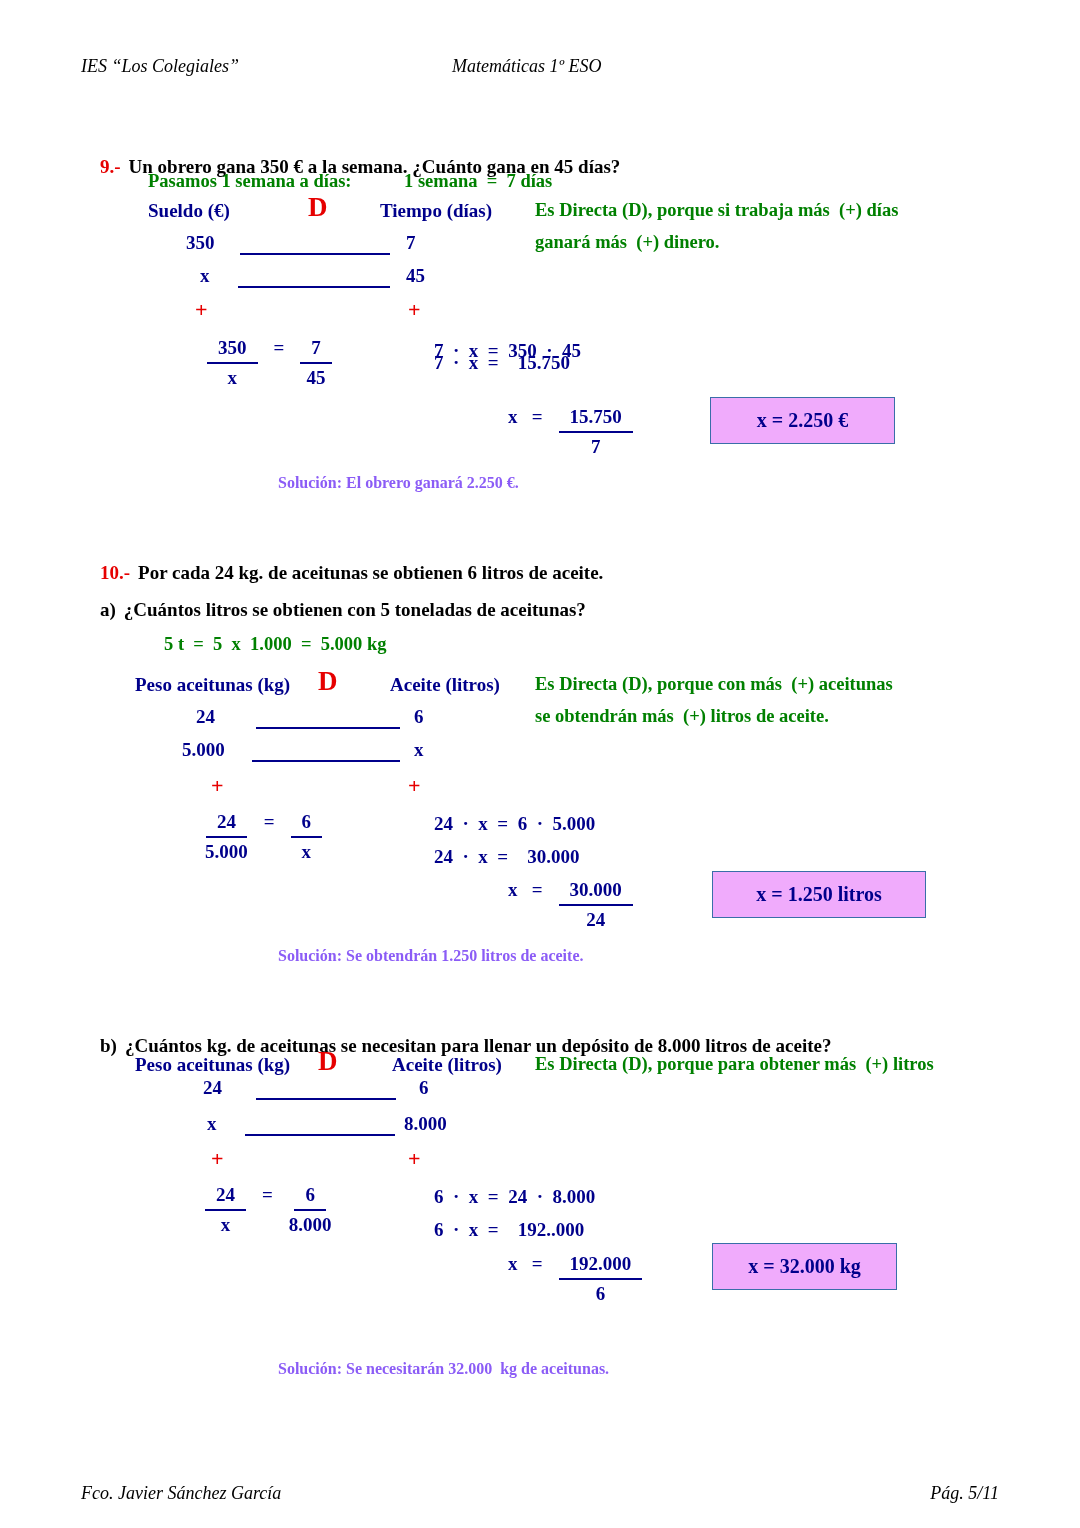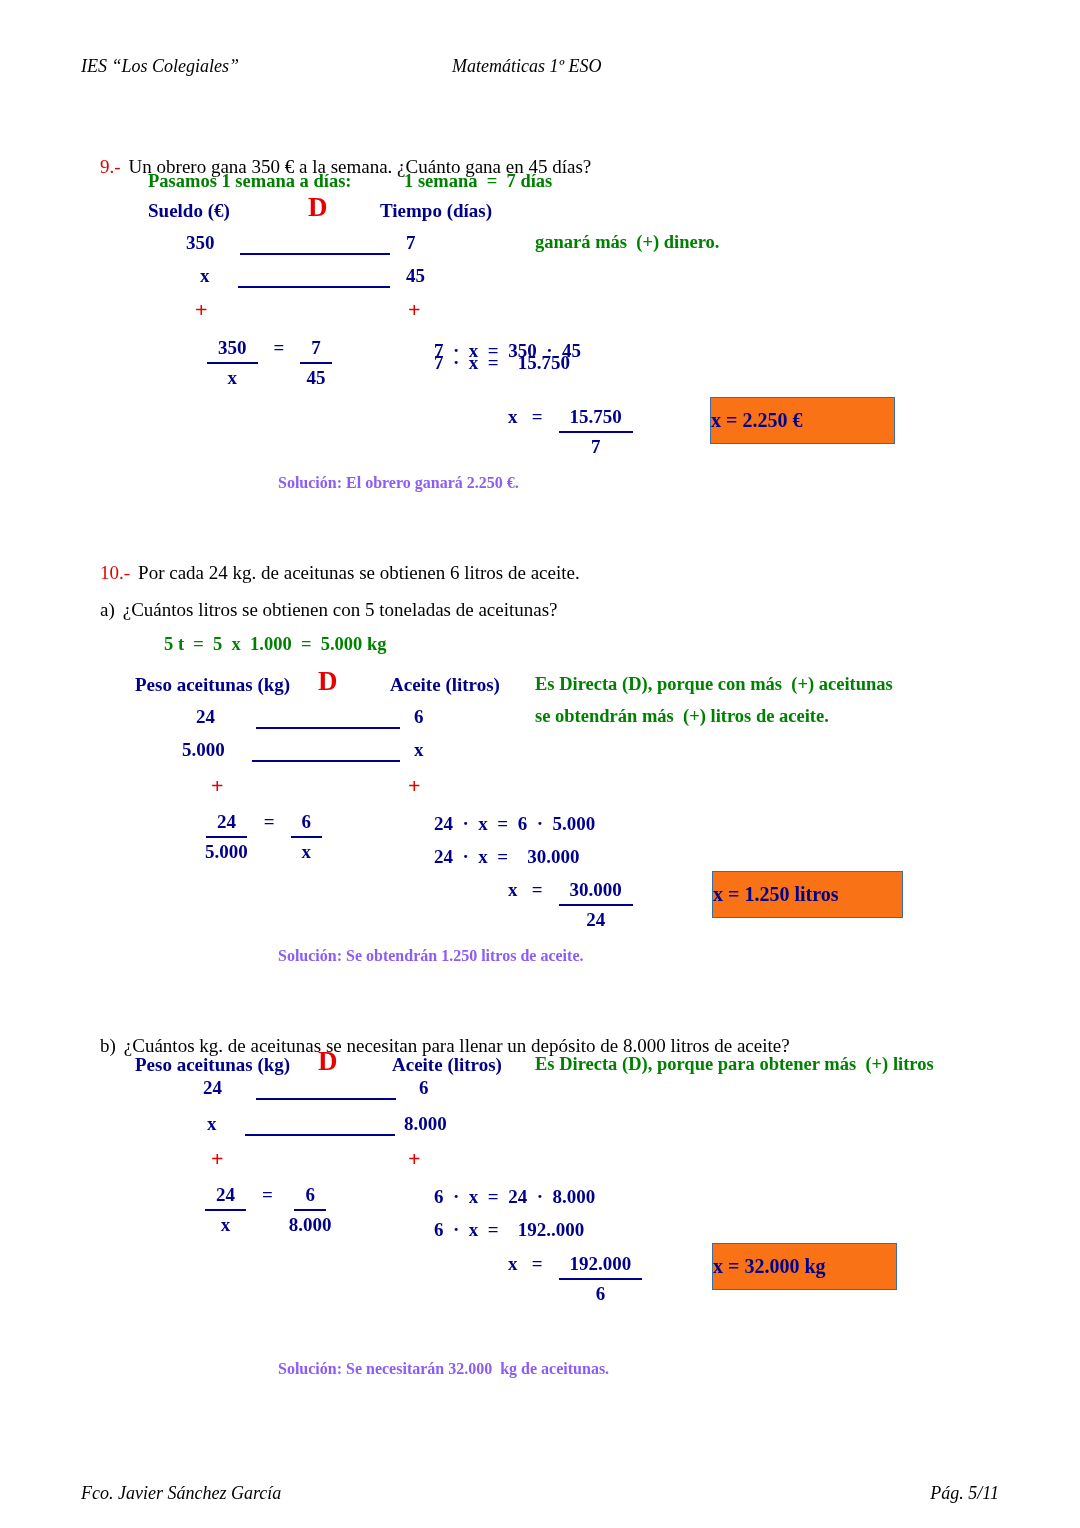--- a/index.html
+++ b/index.html
@@ -3,35 +3,35 @@
 <meta charset="utf-8">
 <style>
   * { margin:0; padding:0; box-sizing:border-box; }
   html,body { background:#ffffff; }
   .page {
     position:relative; width:1080px; height:1528px; margin:0 auto;
     background:#ffffff; font-family:"Liberation Serif", serif; overflow:hidden;
   }
   .abs { position:absolute; white-space:pre; }
   .hdr { font-style:italic; font-size:18px; color:#000000; }
-  .blk { font-weight:normal; font-size:19px; color:#000000; }
+  .blk { font-weight:bold; font-size:19px; color:#000000; }
   .red { color:#E60000; }
   .grn { color:#008000; font-weight:bold; font-size:18.5px; }
   .nvy { color:#00008B; font-weight:bold; font-size:19px; }
   .plabel { margin-right:8px; }
   .dlbl { color:#E60000; font-weight:bold; font-size:27px; }
   .plus { color:#E60000; font-weight:bold; font-size:22px; }
   .line { position:absolute; border-top:2.2px solid #00008B; }
   .prop { display:flex; gap:16px; align-items:flex-start; color:#00008B; font-weight:bold; font-size:19px; }
   .frac { display:inline-flex; flex-direction:column; align-items:center; }
   .frac .num { border-bottom:2.2px solid #00008B; padding:0 11px 3px; }
   .frac .den { padding-top:3px; }
   .resbox {
-    position:absolute; background:#f97316; border:1.4px solid #3A6EA8;
-    display:flex; align-items:center; 
+    position:absolute; background:#f0abfc; border:1.4px solid #3A6EA8;
+    display:flex; align-items:center; justify-content:center;
     color:#00008B; font-weight:bold; font-size:20px;
   }
   .sol { color:#8b5cf6; font-weight:bold; font-size:16px; }
 </style>
 </head>
 <body>
 
 <div class="page">
 
   <div class="abs hdr" style="top:56px;left:81px">IES “Los Colegiales”</div>
@@ -40,20 +40,21 @@
   <div class="abs blk" style="top:134px;left:81px">
     <span class="red plabel">9.-</span><span>Un obrero gana 350 € a la semana. ¿Cuánto gana en 45 días?</span>
   </div>
 
   <div class="abs grn" style="top:171px;left:148px">Pasamos 1 semana a días:</div>
   <div class="abs grn" style="top:171px;left:404px">1 semana  =  7 días</div>
 
   <div class="abs nvy" style="top:200px;left:148px">Sueldo (€)</div>
   <div class="abs dlbl" style="top:192px;left:308px">D</div>
   <div class="abs nvy" style="top:200px;left:380px">Tiempo (días)</div>
+  <div class="abs grn" style="top:200px;left:535px">Es Directa (D), porque si trabaja más  (+) días</div>
   <div class="abs grn" style="top:232px;left:535px">ganará más  (+) dinero.</div>
 
   <div class="abs nvy" style="top:232px;left:186px">350</div>
   <div class="line" style="top:253px;left:240px;width:150px"></div>
   <div class="abs nvy" style="top:232px;left:406px">7</div>
 
   <div class="abs nvy" style="top:265px;left:200px">x</div>
   <div class="line" style="top:286px;left:238px;width:152px"></div>
   <div class="abs nvy" style="top:265px;left:406px">45</div>
 
@@ -132,21 +133,21 @@
   <div class="abs nvy" style="top:846px;left:434px">24  ·  x  =    30.000</div>
 
   <div class="abs prop" style="top:879px;left:508px">
     <span>x   =</span>
     <span class="frac">
       <span class="num">30.000</span>
       <span class="den">24</span>
     </span>
   </div>
 
-  <div class="resbox" style="top:871px;left:712px;width:191px;height:47px">
+  <div class="resbox" style="top:871px;left:712px;width:214px;height:47px">
     <span>x = 1.250 litros</span>
   </div>
 
   <div class="abs sol" style="top:947px;left:278px">Solución: Se obtendrán 1.250 litros de aceite.</div>
 
   <div class="abs blk" style="top:1013px;left:81px">
     <span class="plabel">b)</span><span>¿Cuántos kg. de aceitunas se necesitan para llenar un depósito de 8.000 litros de aceite?</span>
   </div>
 
   <div class="abs nvy" style="top:1054px;left:135px">Peso aceitunas (kg)</div>

